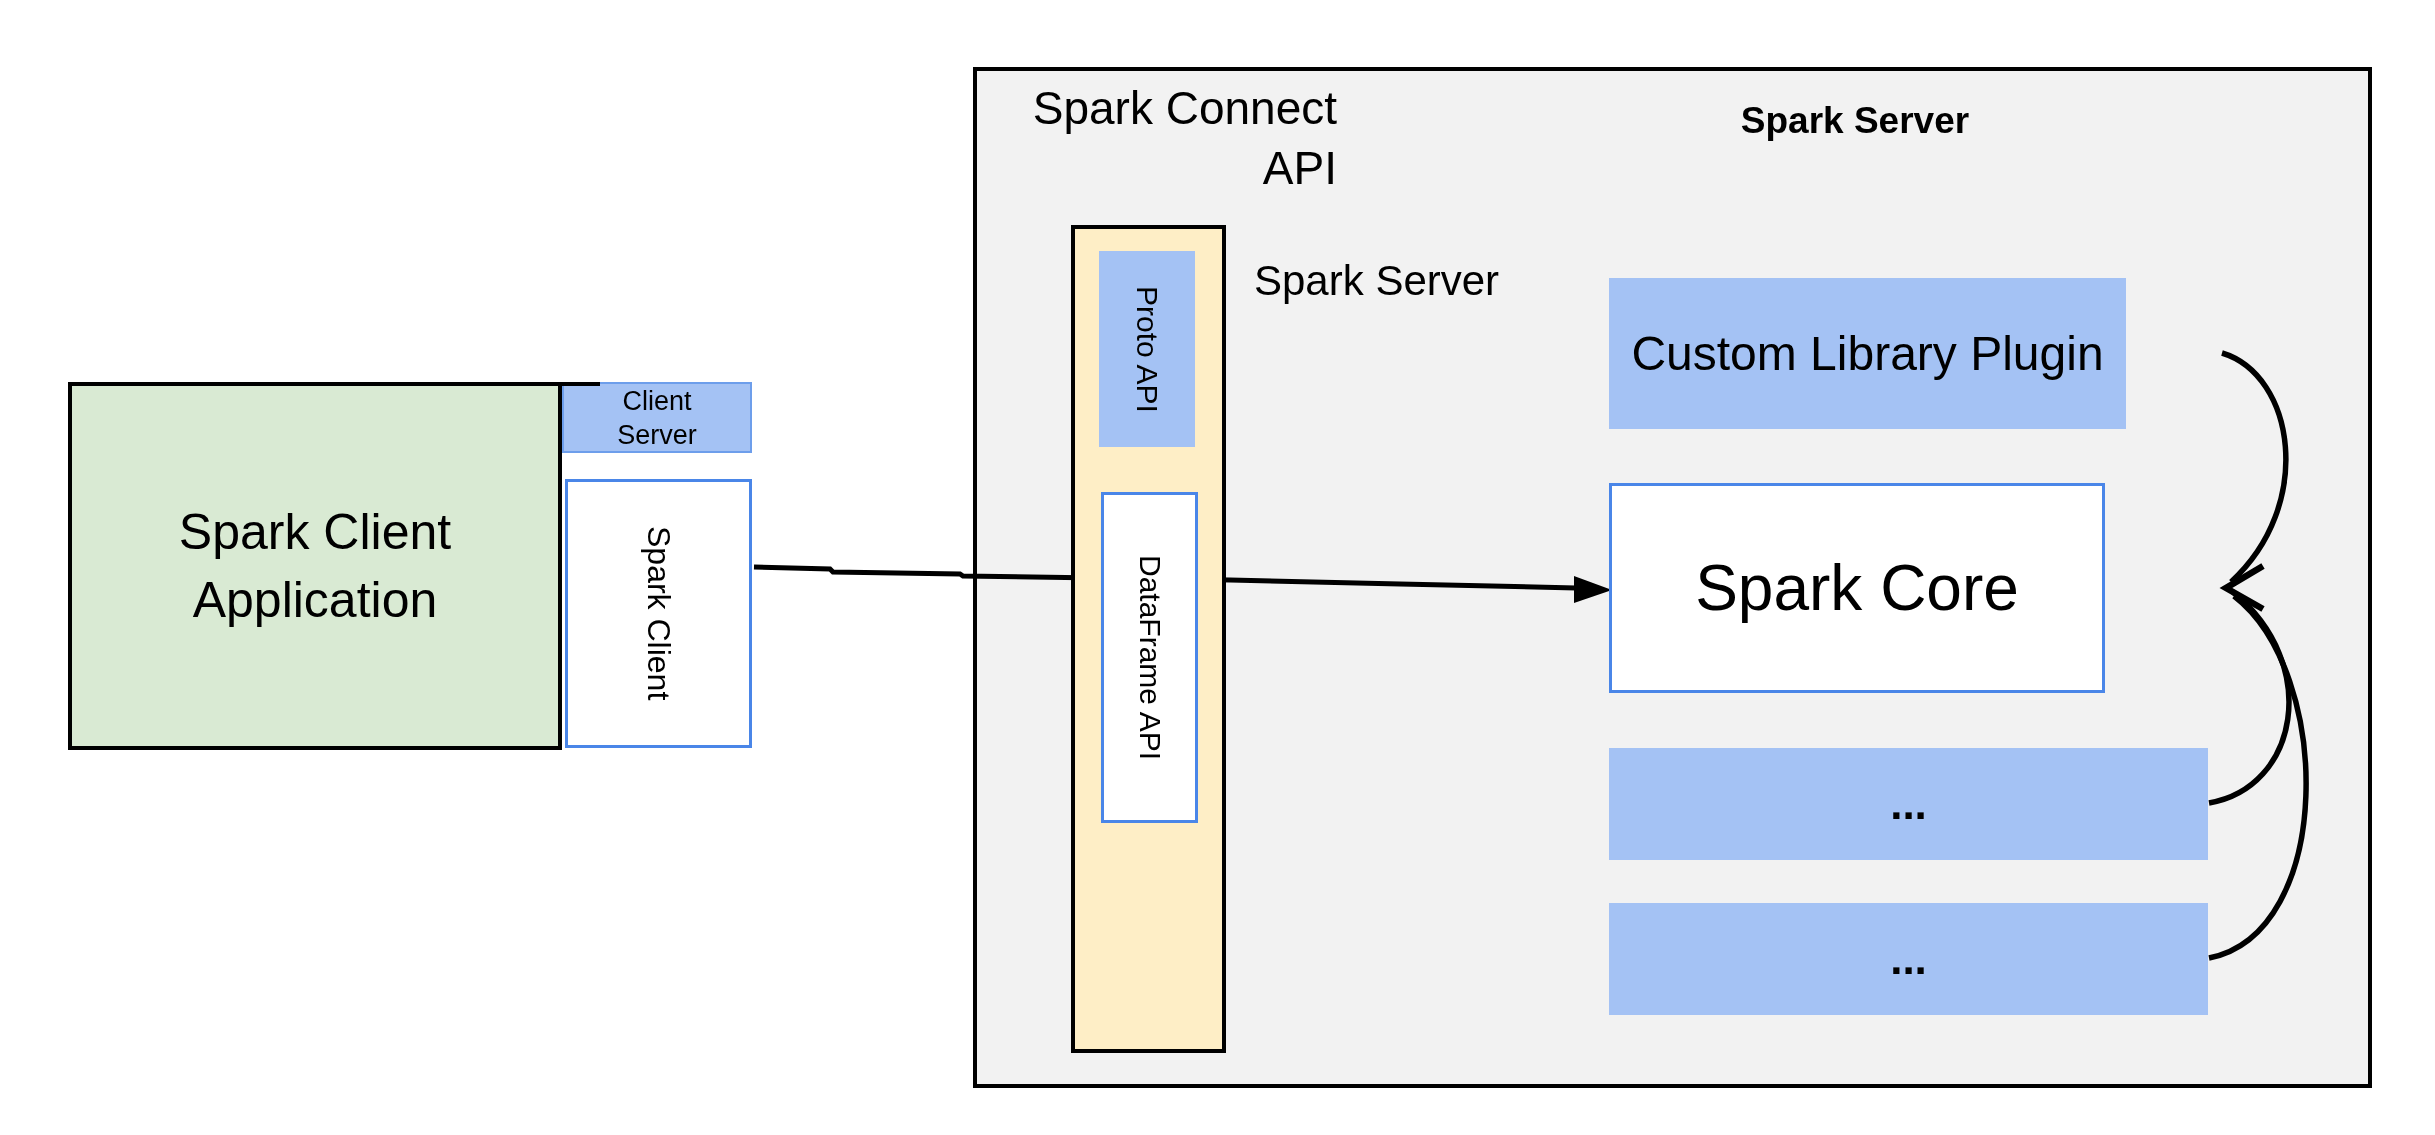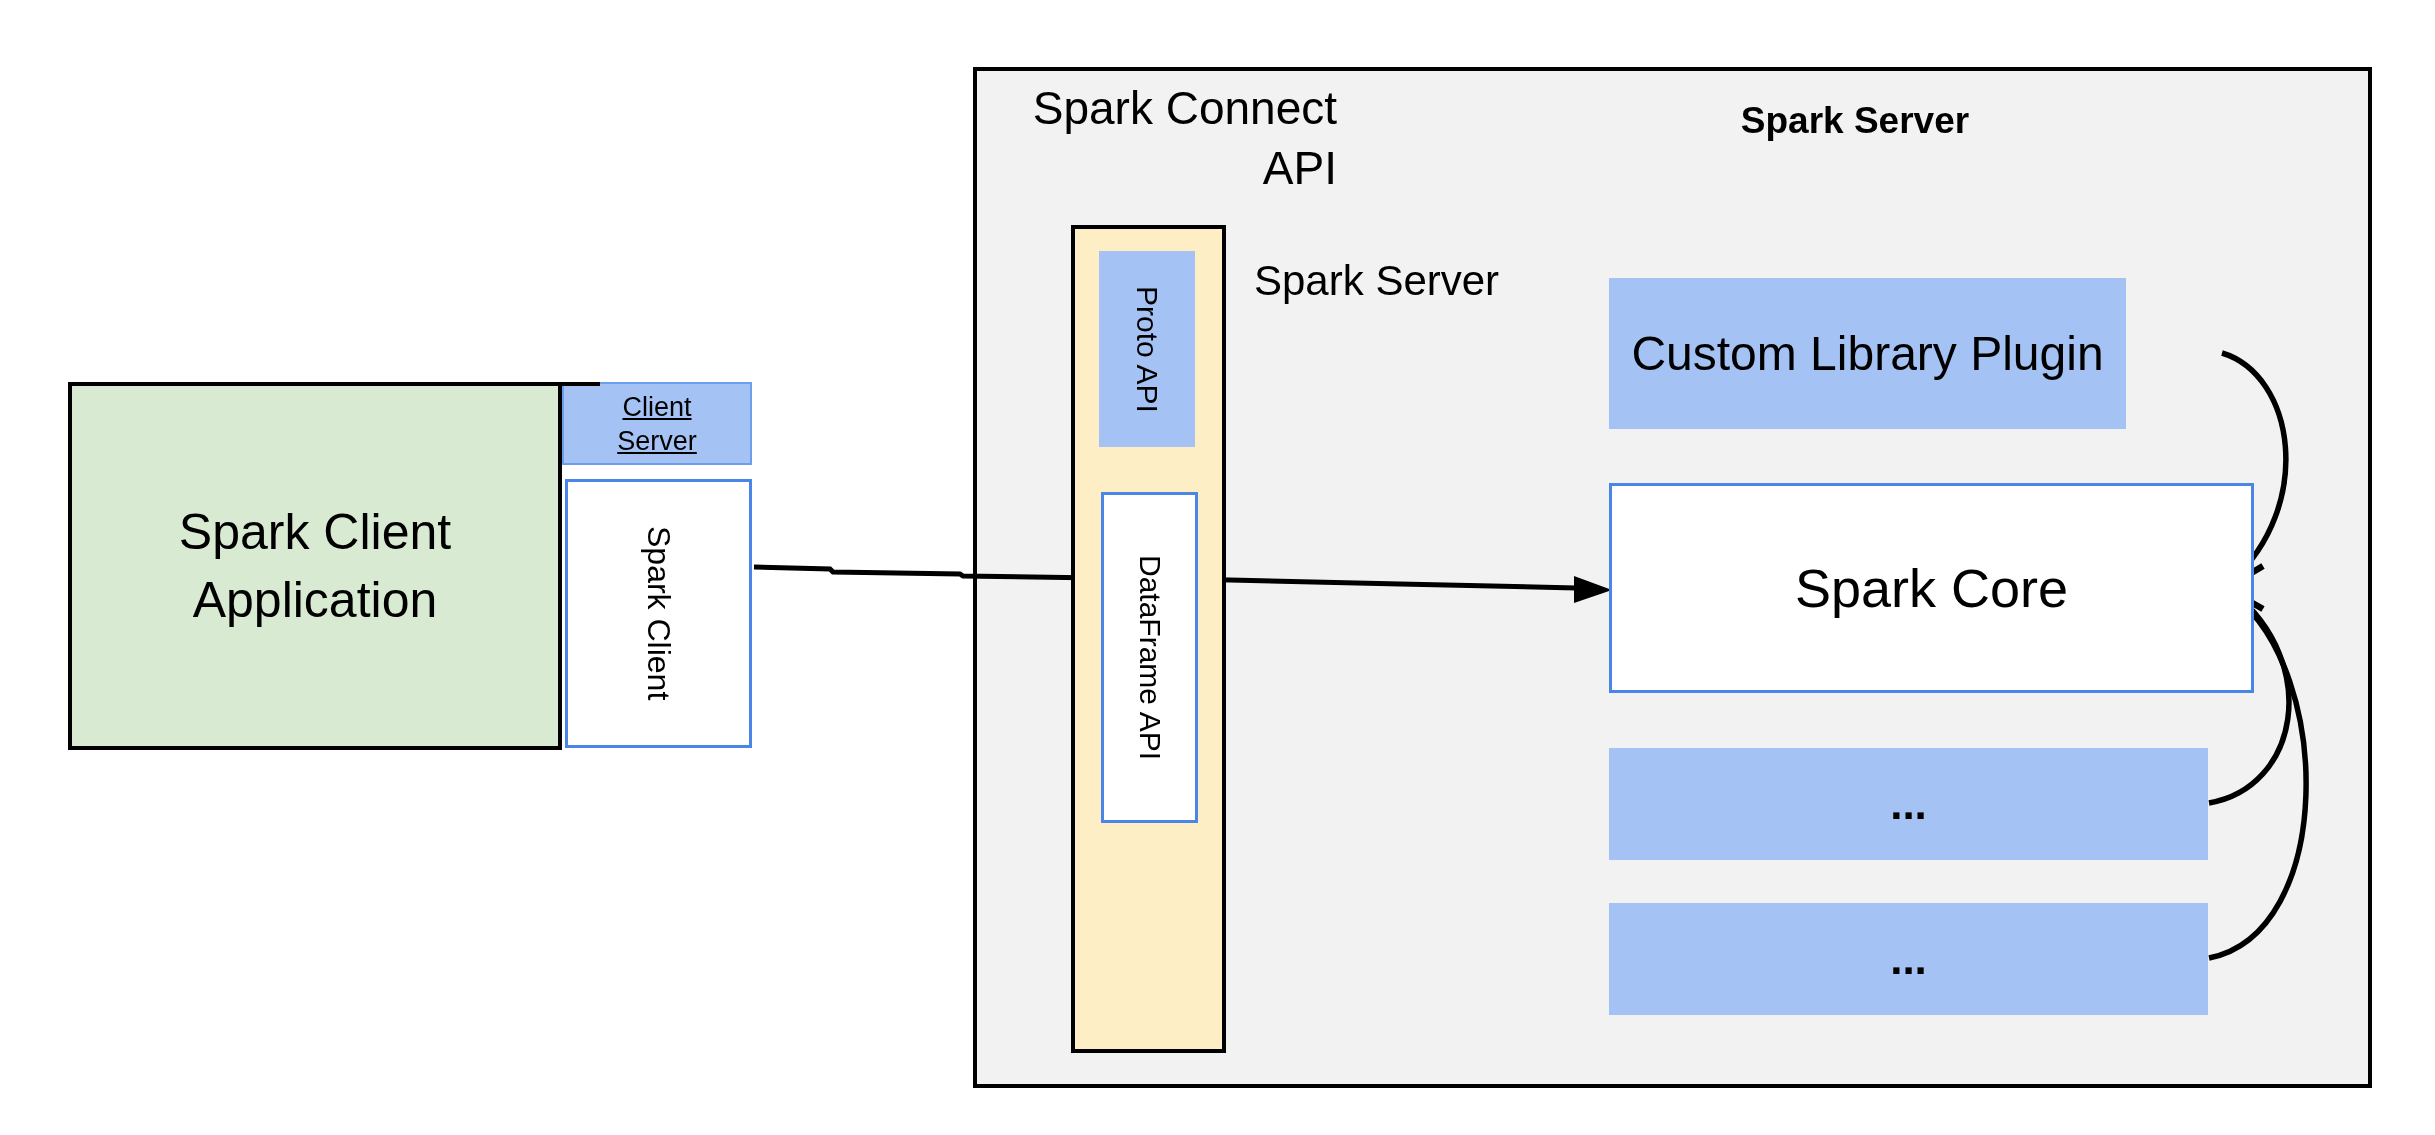--- a/index.html
+++ b/index.html
@@ -15,41 +15,41 @@
   
   .layer-bg{z-index:1;}
   #arrow-svg{position:absolute;left:0;top:0;z-index:2;}
   .layer-box{z-index:3;}
   .layer-top{z-index:4;}
 
   
   .green-box{left:68px;top:382px;width:494px;height:368px;background:var(--green-fill);
              border:4px solid var(--ink);font-size:50px;line-height:68px;}
   .border-tick{left:562px;top:382px;width:38px;height:4px;background:var(--ink);}
-  .client-package{left:562px;top:382px;width:190px;height:83px;background:var(--blue-fill);
-                  border:2px solid var(--cp-border);font-size:27px;line-height:34px;text-decoration:underline;}
+  .client-package{left:562px;top:382px;width:190px;height:71px;background:var(--blue-fill);
+                  border:2px solid var(--cp-border);font-size:27px;line-height:34px;}
   .spark-client-box{left:565px;top:479px;width:187px;height:269px;background:#ffffff;
                     border:3px solid var(--blue-border);font-size:32px;}
 
   
   .connect-container{left:973px;top:67px;width:1399px;height:1021px;background:var(--gray-fill);
                      border:4px solid var(--ink);}
   .connect-label{left:937px;top:78px;width:400px;font-size:46px;line-height:60px;text-align:right;}
   .yellow-box{left:1071px;top:225px;width:155px;height:828px;background:var(--yellow-fill);
               border:4px solid var(--ink);}
   .proto-box{left:1099px;top:251px;width:96px;height:196px;background:var(--blue-fill);font-size:30px;}
   .dataframe-box{left:1101px;top:492px;width:97px;height:331px;background:#ffffff;
                  border:3px solid var(--blue-border);font-size:30px;}
   .server-lib-label{left:1254px;top:252px;width:420px;font-size:42px;line-height:57px;text-align:left;}
 
   
   .server-title{left:1655px;top:100px;width:400px;font-size:37px;font-weight:bold;text-align:center;}
   .plugin-box{left:1609px;top:278px;width:517px;height:151px;background:var(--blue-fill);font-size:48px;}
-  .core-box{left:1609px;top:483px;width:645px;height:210px;background:#ffffff;
-            border:3px solid var(--blue-border);font-size:54px;}
+  .core-box{left:1609px;top:483px;width:496px;height:210px;background:#ffffff;
+            border:3px solid var(--blue-border);font-size:64px;}
   .dots-box{left:1609px;width:599px;height:112px;background:var(--blue-fill);
             font-size:44px;font-weight:bold;}
   .dots-1{top:748px;}
   .dots-2{top:903px;}
 </style>
 </head>
 <body>
 
 <div class="abs layer-bg green-box center">
   <div>

